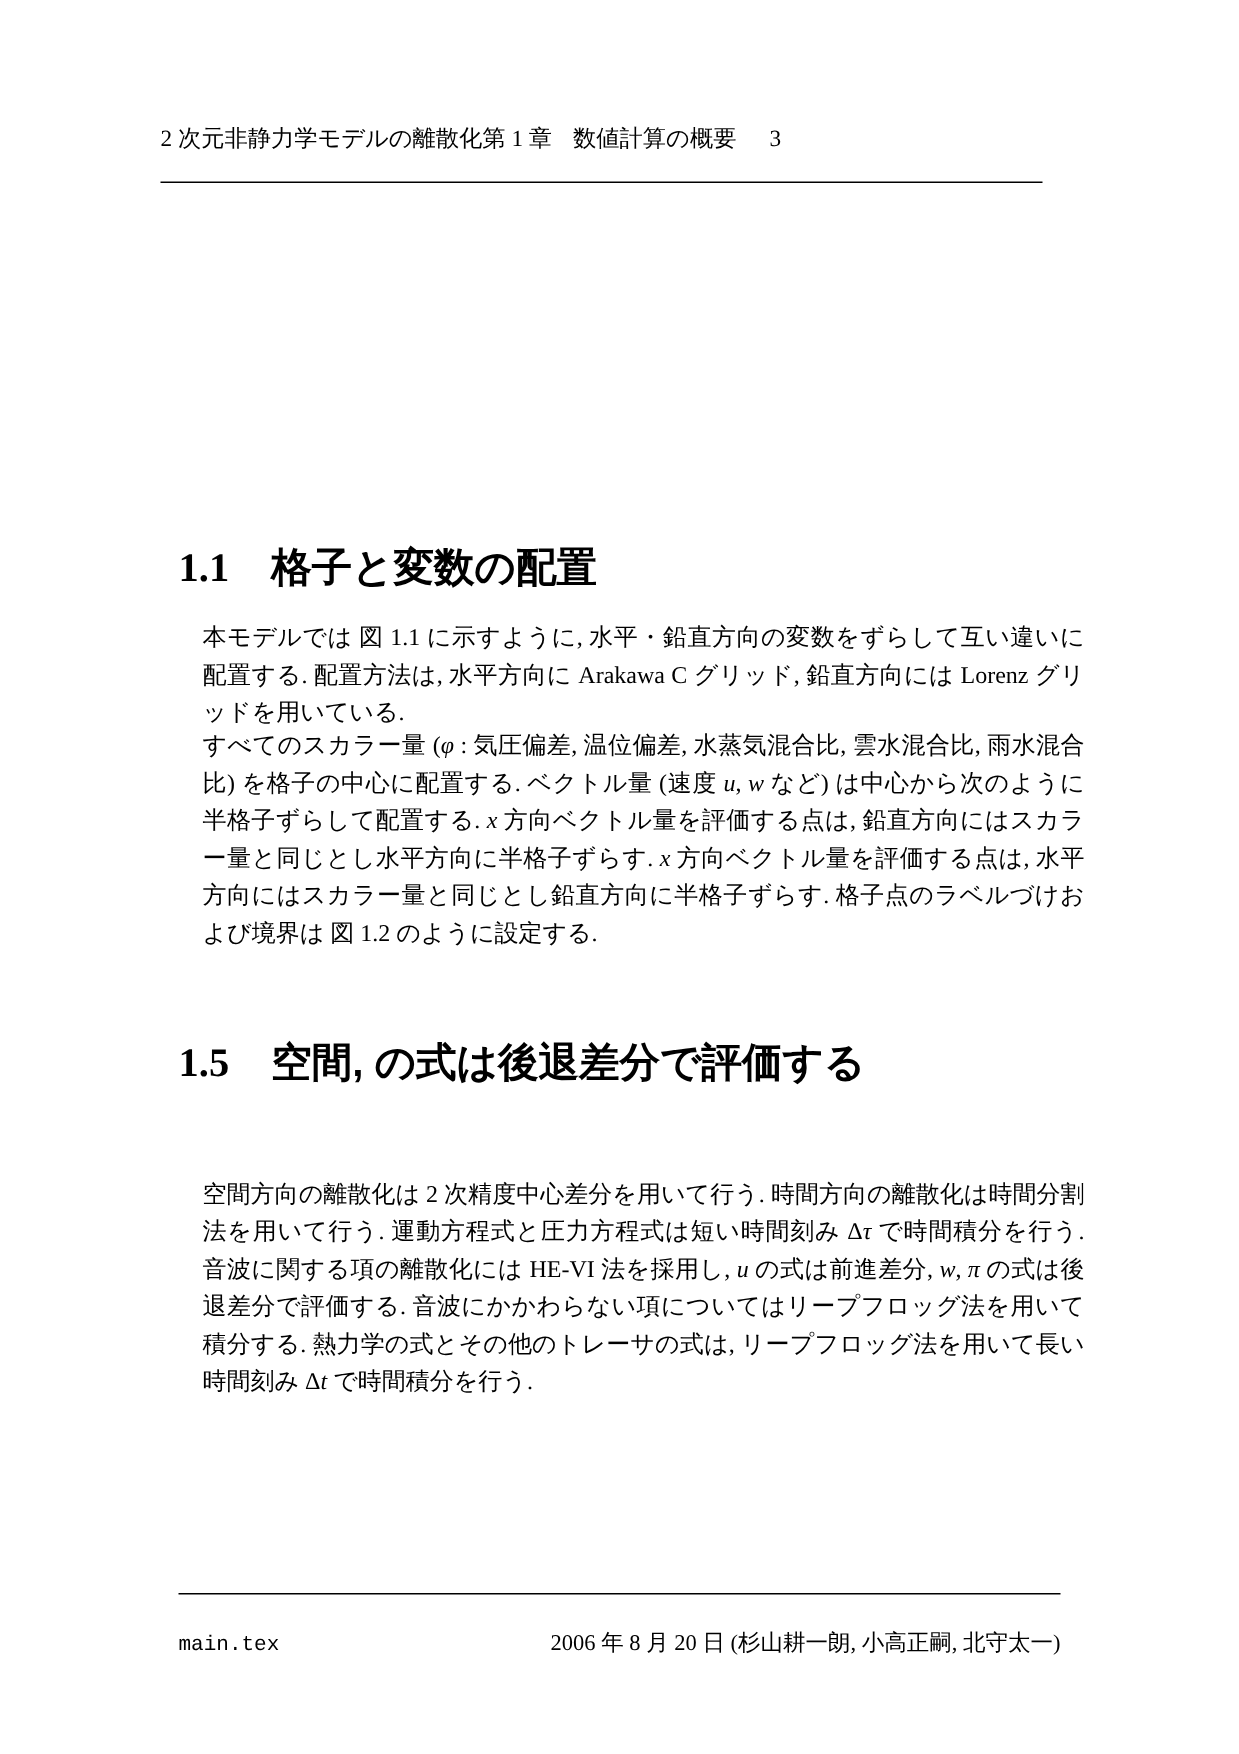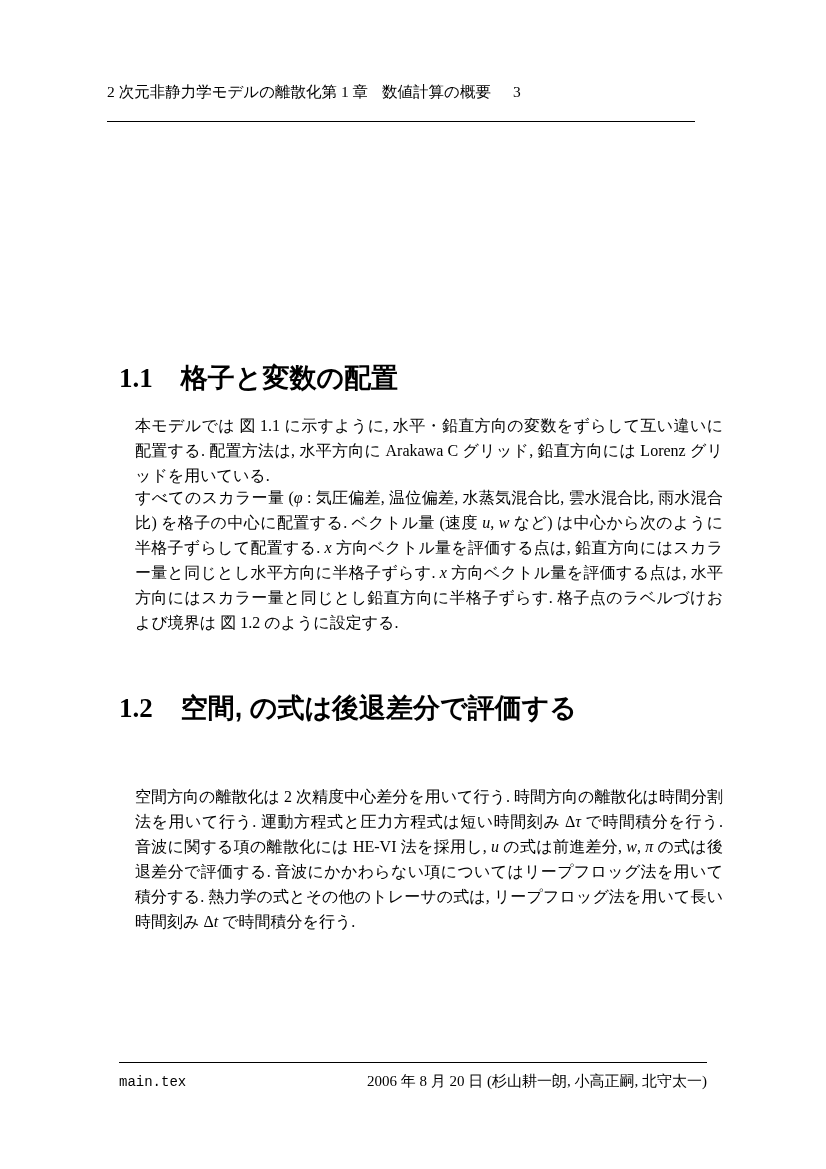--- a/index.html
+++ b/index.html
@@ -68,21 +68,21 @@
   #para-1-1-a { top: 397px; }
   #para-1-1-b { top: 469px; }
   #para-1-2-a { top: 768px; }
   .mathit { font-style: italic; }
 
   
   .page-footer {
     position: absolute;
     left: 119px; width: 588px; top: 1062px;
     border-top: 1px solid #000;
-    padding-top: 9px;
+    padding-top: 23px;
     display: flex; justify-content: space-between; align-items: baseline;
     font-size: 15px;
   }
   .page-footer .footer-left {
     font-family: "Liberation Mono", "DejaVu Sans Mono", monospace;
     font-size: 14px;
   }
 </style>
 </head>
 <body>
@@ -101,21 +101,21 @@
 
   <h2 class="section-heading" id="sec-1-1">
     <span class="sec-num">1.1</span><span class="sec-title">格子と変数の配置</span>
   </h2>
 
   <p class="para" id="para-1-1-a"><span>本モデルでは 図 1.1 に示すように, 水平・鉛直方向の変数をずらして互い違いに配置する. 配置方法は, 水平方向に Arakawa C グリッド, 鉛直方向には Lorenz グリッドを用いている.</span></p>
 
   <p class="para" id="para-1-1-b"><span>すべてのスカラー量 (</span><span class="mathit">φ</span><span> : 気圧偏差, 温位偏差, 水蒸気混合比, 雲水混合比, 雨水混合比) を格子の中心に配置する. ベクトル量 (速度 </span><span class="mathit">u</span><span>, </span><span class="mathit">w</span><span> など) は中心から次のように半格子ずらして配置する. </span><span class="mathit">x</span><span> 方向ベクトル量を評価する点は, 鉛直方向にはスカラー量と同じとし水平方向に半格子ずらす. </span><span class="mathit">x</span><span> 方向ベクトル量を評価する点は, 水平方向にはスカラー量と同じとし鉛直方向に半格子ずらす. 格子点のラベルづけおよび境界は 図 1.2 のように設定する.</span></p>
 
   <h2 class="section-heading" id="sec-1-2">
-    <span class="sec-num">1.2</span><span class="sec-title">空間, の式は後退差分で評価する</span>
+    <span class="sec-num">1.5</span><span class="sec-title">空間, の式は後退差分で評価する</span>
   </h2>
 
   <p class="para" id="para-1-2-a"><span>空間方向の離散化は 2 次精度中心差分を用いて行う. 時間方向の離散化は時間分割法を用いて行う. 運動方程式と圧力方程式は短い時間刻み </span><span>Δ</span><span class="mathit">τ</span><span> で時間積分を行う. 音波に関する項の離散化には HE-VI 法を採用し, </span><span class="mathit">u</span><span> の式は前進差分, </span><span class="mathit">w</span><span>, </span><span class="mathit">π</span><span> の式は後退差分で評価する. 音波にかかわらない項についてはリープフロッグ法を用いて積分する. 熱力学の式とその他のトレーサの式は, リープフロッグ法を用いて長い時間刻み </span><span>Δ</span><span class="mathit">t</span><span> で時間積分を行う.</span></p>
 
   <div class="page-footer">
     <span class="footer-left">main.tex</span>
     <span class="footer-right">2006 年 8 月 20 日 (杉山耕一朗, 小高正嗣, 北守太一)</span>
   </div>
 
 </div>

